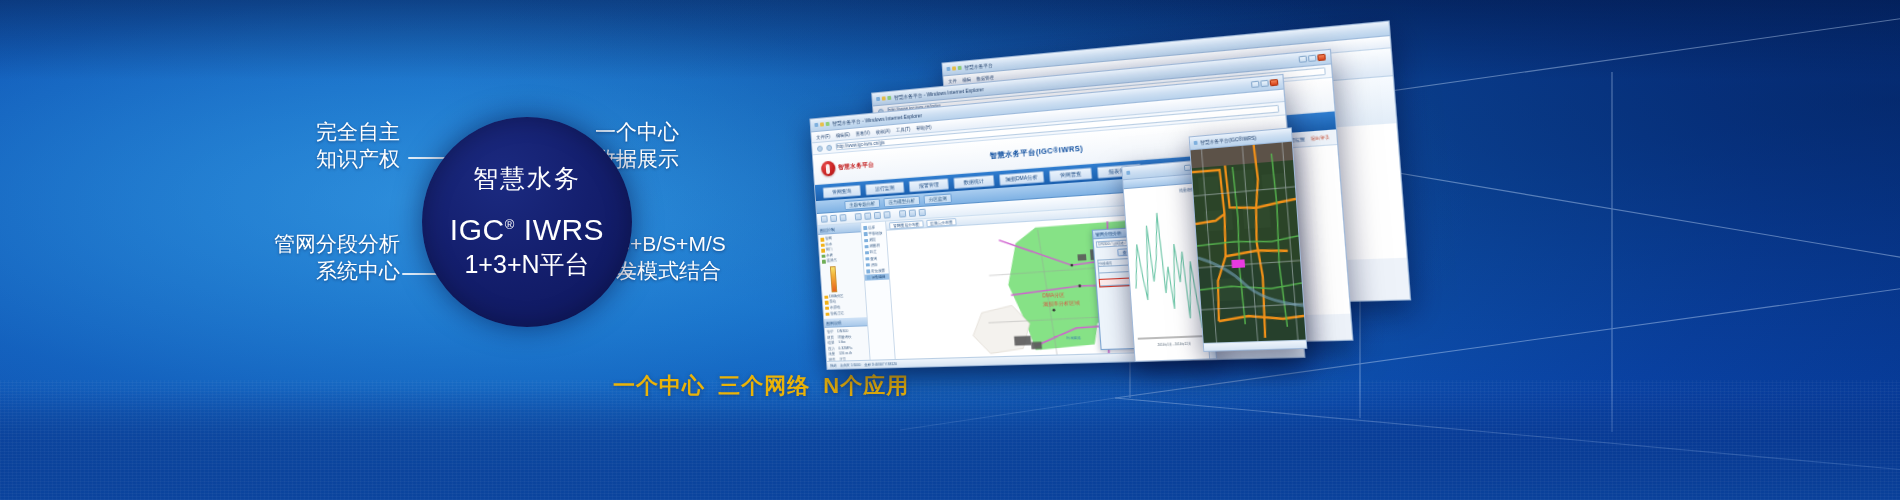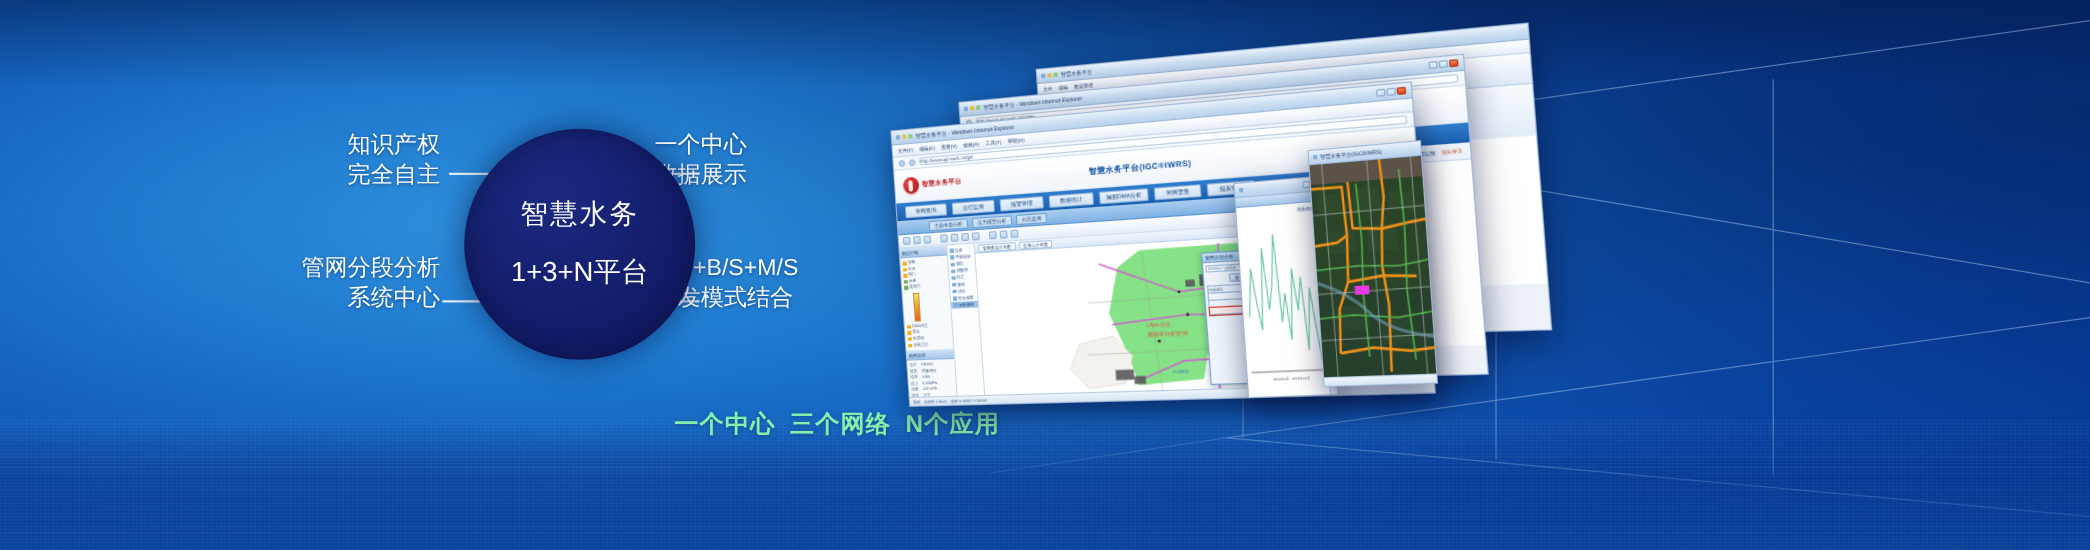--- a/index.html
+++ b/index.html
@@ -61,21 +61,21 @@
   .lbl-br{ left:345px;top:136px; text-align:left; }
 
   .conn{ position:absolute; height:2px; background:rgba(255,255,255,.85); border-radius:2px; }
   .conn-tl{ left:158px; top:62px;  width:62px; }
   .conn-bl{ left:152px; top:178px; width:72px; }
   .conn-tr{ left:330px; top:62px;  width:56px; }
   .conn-br{ left:322px; top:178px; width:64px; }
 
   .tagline{
     position:absolute; left:360px; top:276px;
-    font-size:22px; font-weight:700; color:#86efac; letter-spacing:1px;
+    font-size:22px; font-weight:700; color:#eab308; letter-spacing:1px;
     text-shadow:0 1px 4px rgba(20,40,90,.5); white-space:nowrap;text-align:center;
   }
   .tagline span{ margin:0 3px; }
 
   
   .win{
     position:absolute;
     background:#eef3fa;
     border:1px solid #9fb8d8;
     box-shadow:0 10px 26px rgba(0,8,45,.5);
@@ -745,38 +745,39 @@
   </div>
 
   <div class="infographic">
 
     <div class="conn conn-tl"></div>
     <div class="conn conn-bl"></div>
     <div class="conn conn-tr"></div>
     <div class="conn conn-br"></div>
 
     <div class="lbl lbl-tl">
+      <span class="l2">完全自主</span>
       <span class="l2">知识产权</span>
-      <span class="l2">完全自主</span>
     </div>
     <div class="lbl lbl-bl">
       <span class="l2">管网分段分析</span>
       <span class="l2">系统中心</span>
     </div>
     <div class="lbl lbl-tr">
       <span class="l2">一个中心</span>
       <span class="l2">数据展示</span>
     </div>
     <div class="lbl lbl-br">
       <span class="l2">C/S+B/S+M/S</span>
       <span class="l2">开发模式结合</span>
     </div>
 
     <div class="core-circle">
       <div class="core-cn">智慧水务</div>
+      <div class="core-en"><span>IGC</span><sup>®</sup><span class="gapw"></span><span>IWRS</span></div>
       <div class="core-sub">1+3+N平台</div>
     </div>
 
     <div class="tagline">
       <span>一个中心</span>
       <span>三个网络</span>
       <span>N个应用</span>
     </div>
   </div>
 

